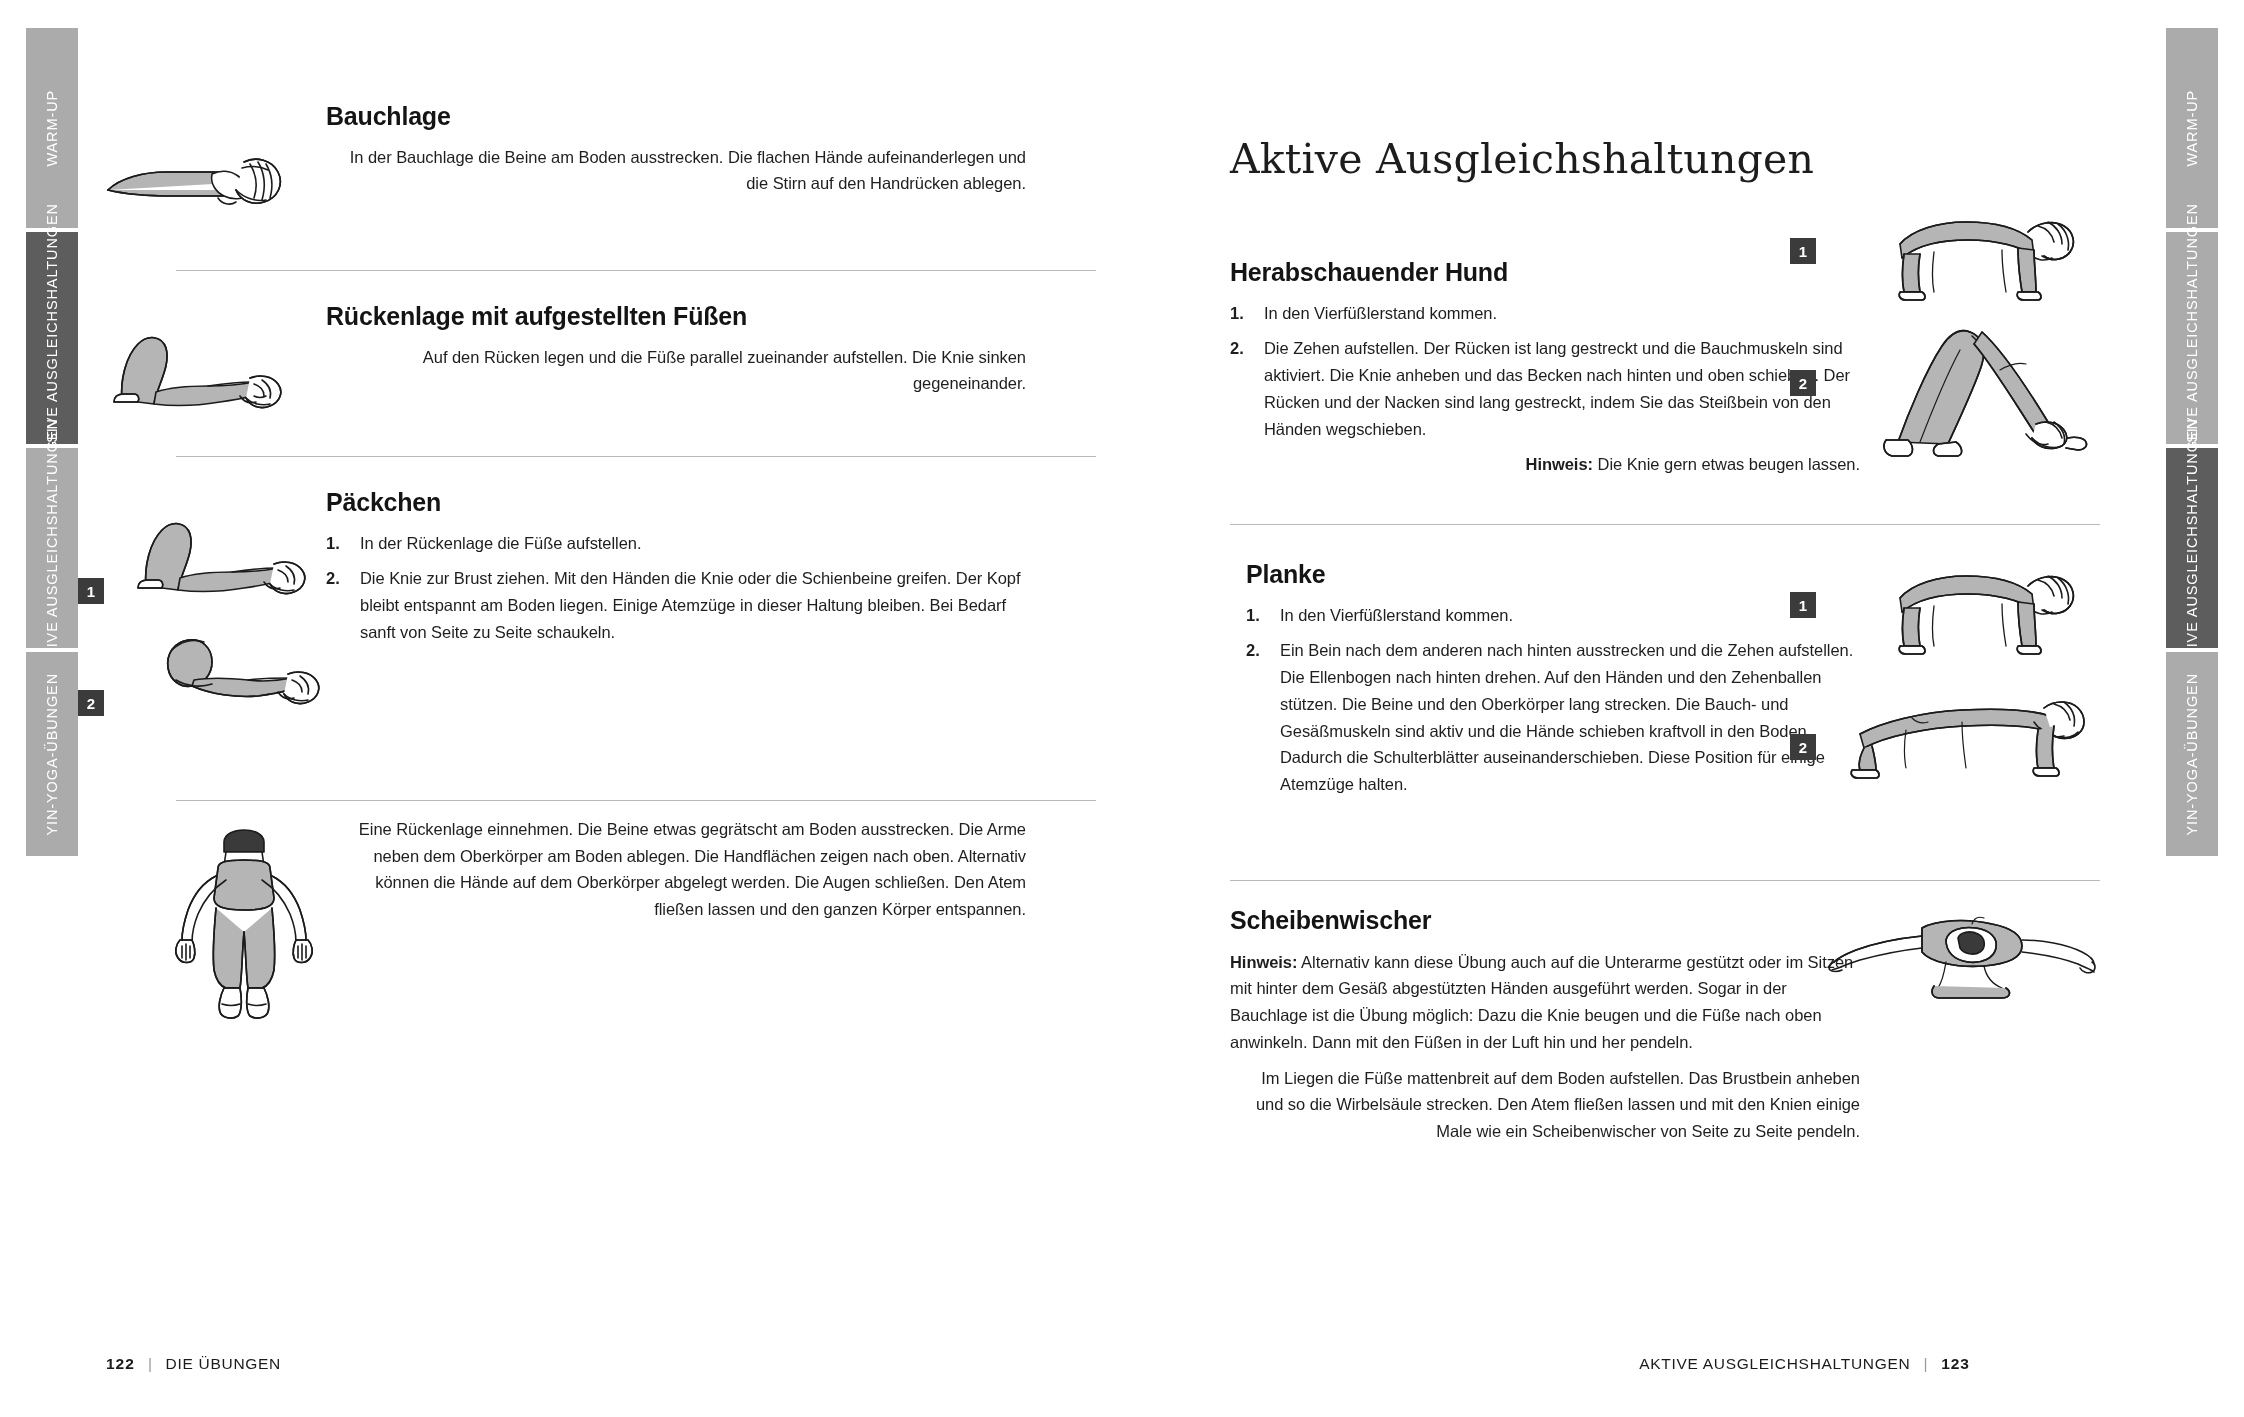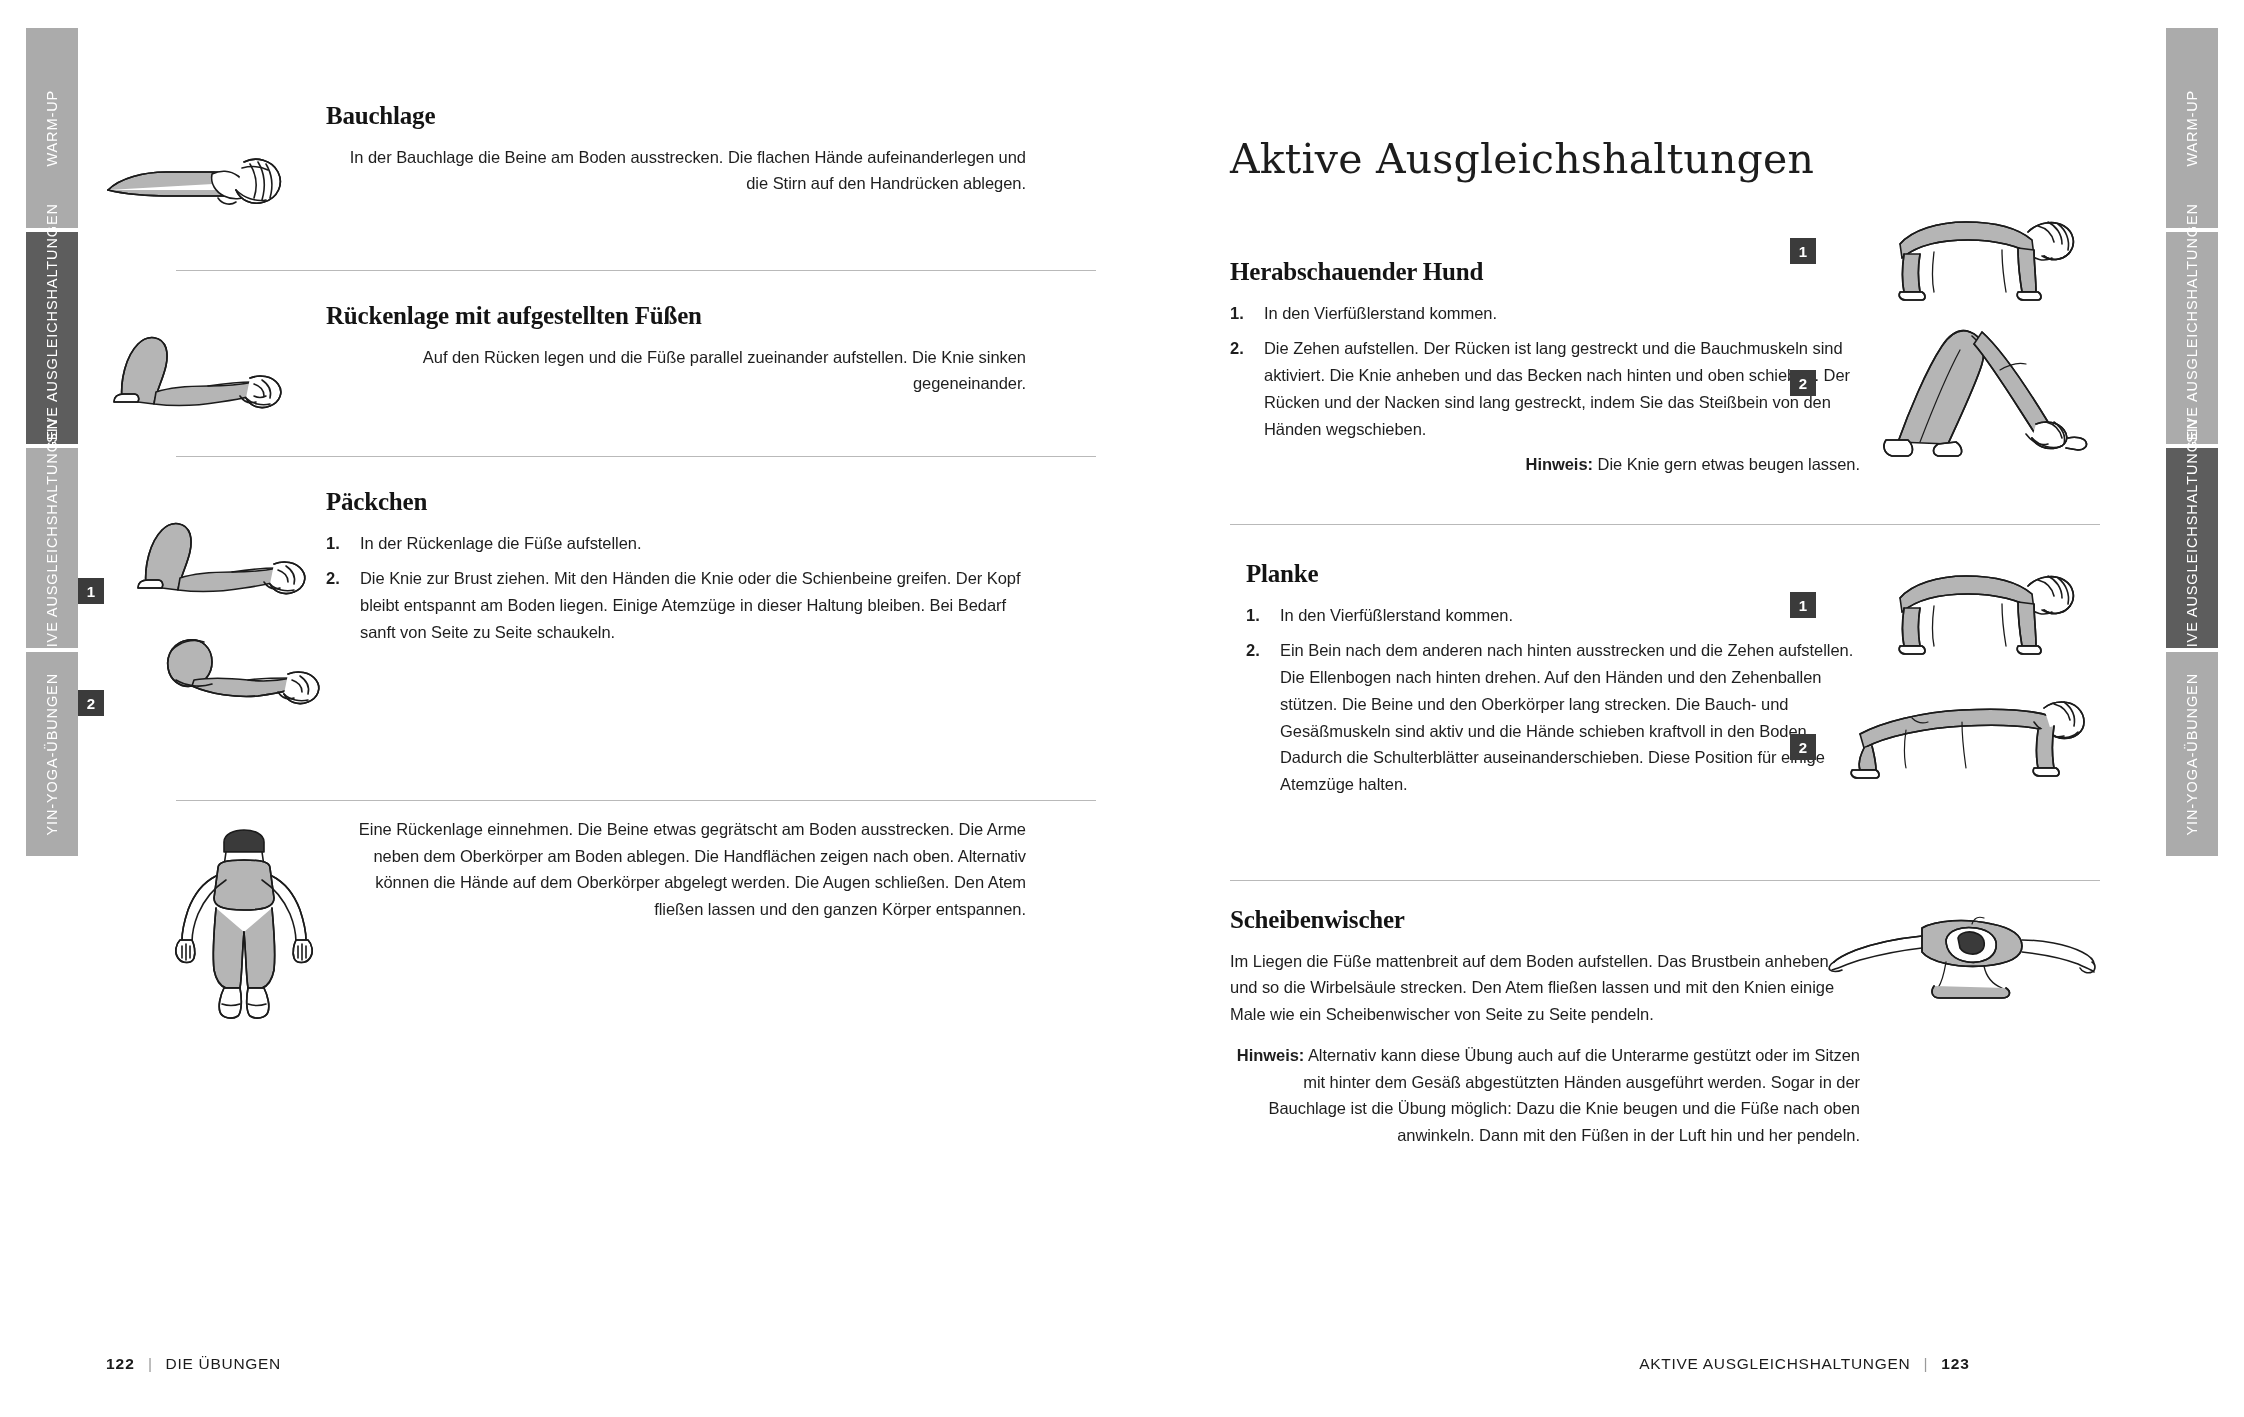--- a/index.html
+++ b/index.html
@@ -88,21 +88,21 @@
     position: absolute;
     left: 0;
     top: 0;
     width: 190px;
   }
   .exercise .text-col {
     position: absolute;
   }
 
   h2.ex-title {
-    font-family: Liberation Serif, serif;
+    font-family: Liberation Sans, sans-serif;
     font-weight: bold;
     font-size: 25px;
     margin: 0 0 13px 0;
     letter-spacing: -0.2px;
     color: #141414;
     line-height: 1.15;
   }
   p.ex-body {
     margin: 0 0 9px 0;
     font-size: 16.5px;
@@ -519,24 +519,24 @@
       </svg>
       <div class="step-badge" style="position:absolute; left:0px; top:46px;">1</div>
       <div class="step-badge" style="position:absolute; left:0px; top:188px;">2</div>
     </div>
   </div>
   <div class="rule" style="left:112px; top:880px; width:870px;"></div>
 
   <div class="exercise" style="left:112px; top:906px; width:870px;">
     <div class="text-col" style="left:0; top:0; width:630px;">
       <h2 class="ex-title">Scheibenwischer</h2>
-      <p class="ex-body">Im Liegen die Füße mattenbreit auf dem Boden aufstellen. Das Brustbein anheben und so die Wirbelsäule strecken. Den Atem fließen lassen und mit den Knien einige Male wie ein Scheibenwischer von Seite zu Seite pendeln.</p>
       <p class="ex-body" style="margin-top:14px;">
         <span class="hinweis-label">Hinweis:</span><span> Alternativ kann diese Übung auch auf die Unterarme gestützt oder im Sitzen mit hinter dem Gesäß abgestützten Händen ausgeführt werden. Sogar in der Bauchlage ist die Übung möglich: Dazu die Knie beugen und die Füße nach oben anwinkeln. Dann mit den Füßen in der Luft hin und her pendeln.</span>
       </p>
+      <p class="ex-body">Im Liegen die Füße mattenbreit auf dem Boden aufstellen. Das Brustbein anheben und so die Wirbelsäule strecken. Den Atem fließen lassen und mit den Knien einige Male wie ein Scheibenwischer von Seite zu Seite pendeln.</p>
     </div>
     <div style="position:absolute; left:560px; top:-10px; width:310px;">
       <svg class="illus" width="270" height="110" viewBox="0 0 270 110" style="margin-left:36px;">
         <g stroke="#1b1b1b" stroke-width="1.6" fill="none" stroke-linejoin="round" stroke-linecap="round">
           <path d="M96 32 C110 24 140 22 166 28 C186 32 196 40 196 50 C196 62 182 68 158 70 C130 72 104 66 96 56 Z" fill="#b5b5b5"></path>
           <path d="M96 32 C110 24 140 22 166 28 C186 32 196 40 196 50 C196 62 182 68 158 70 C130 72 104 66 96 56 Z"></path>
           <path d="M120 44 C120 56 128 64 142 66 C156 68 168 62 170 52 C172 42 164 34 150 32 C136 30 122 34 120 44 Z" fill="#ffffff"></path>
           <path d="M120 44 C120 56 128 64 142 66 C156 68 168 62 170 52 C172 42 164 34 150 32 C136 30 122 34 120 44 Z"></path>
           <path d="M132 42 C134 36 144 34 152 38 C160 42 160 52 154 56 C148 60 138 58 134 52 Z" fill="#3a3a3a"></path>
           <path d="M96 40 C76 42 52 46 30 54 C20 58 12 62 8 66" fill="none"></path>

